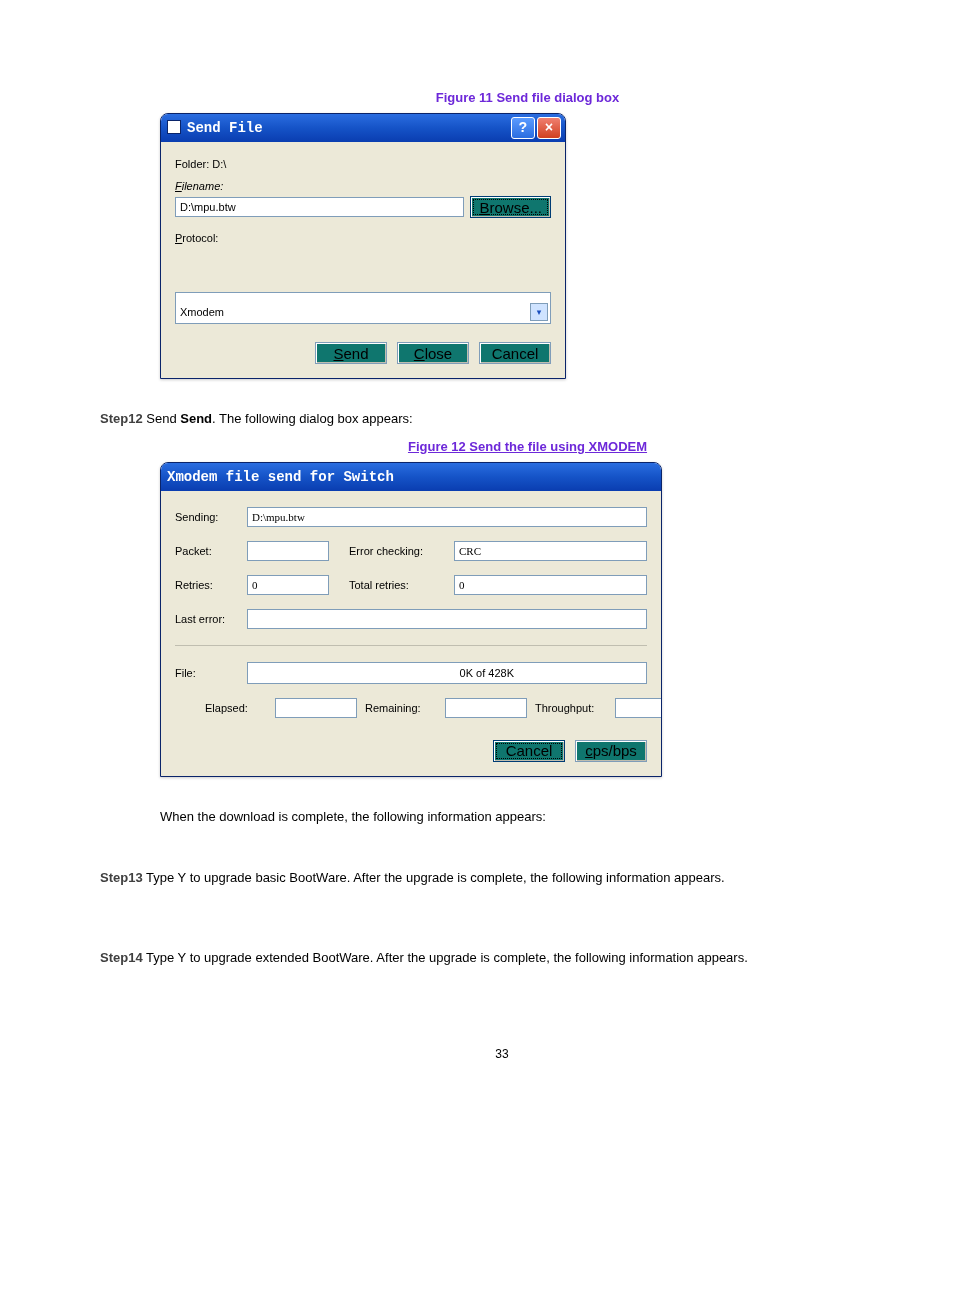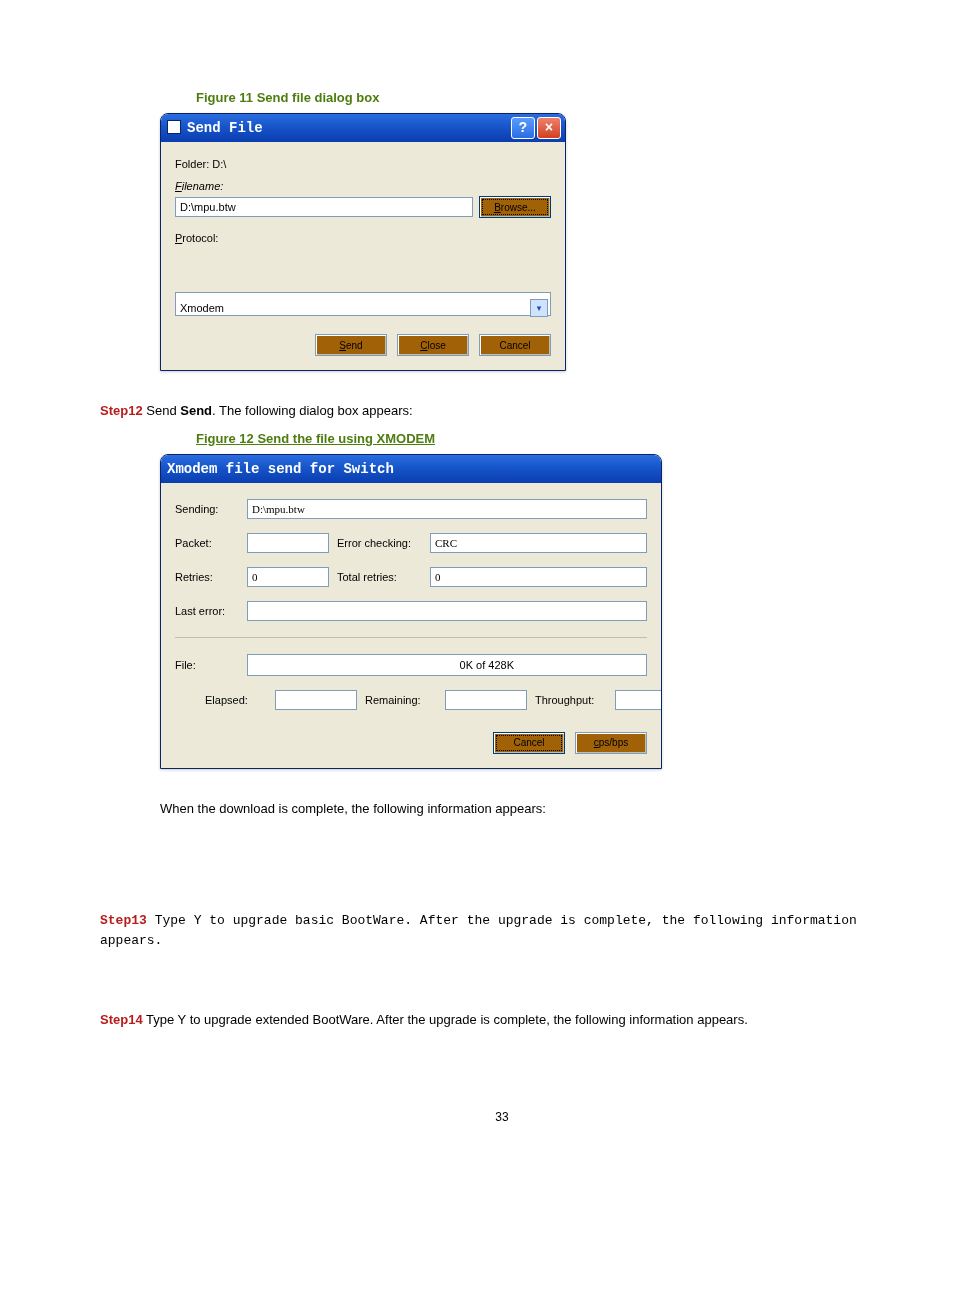--- a/index.html
+++ b/index.html
@@ -9,25 +9,26 @@
     font-family: Arial, Helvetica, sans-serif;
     font-size: 13px;
     color: #000;
     width: 954px;
   }
   .page {
     padding: 90px 50px 60px 100px;
     box-sizing: border-box;
   }
   .figcap {
-    color: #4d7c0f;
+    color: #6d28d9;
     font-weight: bold;
     font-size: 13px;
-    margin-left: 96px;
+    margin-left: 51px;
     margin-bottom: 8px;
+    text-align: center;
   }
   .dialog-wrap { margin-left: 60px; }
   .xp-dialog {
     width: 404px;
     border: 1px solid #0a246a;
     border-radius: 8px 8px 0 0;
     overflow: hidden;
     box-shadow: 0 1px 3px rgba(0,0,0,.2);
   }
   .xp-titlebar {
@@ -63,50 +64,50 @@
   }
   .label { display:block; margin-bottom:4px; }
   .u { text-decoration: underline; }
   .inline-row { display:flex; gap:6px; align-items:center; margin-top:2px; }
   .xp-input {
     flex:1; height:20px; border:1px solid #7f9db9; background:#fff;
     padding: 2px 4px; font-family: Tahoma, Arial; font-size:11px; box-sizing:border-box;
   }
   .xp-btn {
     height:22px; min-width:72px; padding:0 8px;
-    border:1px solid #7f9db9; background:#a16207;
-    font-family: Tahoma, Arial; font-size:10px;
+    border:1px solid #7f9db9; background:#0f766e;
+    font-family: Tahoma, Arial; font-size:15px;
     box-shadow: inset 1px 1px 0 #fff, inset -1px -1px 0 #c0beb0;
   }
   .xp-btn.default { outline:1px dotted #000; outline-offset:-4px; border:1px solid #003c74; }
   .proto-row { position:relative; margin-top:2px; }
   .xp-select {
-    width:100%; height:24px; border:1px solid #7f9db9; background:#fff;
+    width:100%; height:32px; border:1px solid #7f9db9; background:#fff;
     display:flex; align-items:center; justify-content:space-between;
     padding:8px 2px 0 4px; font-family: Tahoma, Arial; font-size:11px; box-sizing:border-box;margin-top:48px;
   }
   .dd-arrow {
     width:16px; height:16px; background:#cfe3ff; border:1px solid #7f9db9;
     display:flex; align-items:center; justify-content:center; font-size:9px; color:#1a4fbf;
   }
   .btn-row { display:flex; justify-content:flex-end; gap:10px; margin-top:18px; }
 
   .xp-dialog.wide { width: 500px; }
   .form-grid { display:grid; grid-template-columns: 62px 1fr; row-gap:14px; column-gap:10px; align-items:center; }
   .rd { height:20px; border:1px solid #7f9db9; background:#fff; padding:2px 4px; font-family:Tahoma; font-size:11px; box-sizing:border-box; display:flex; align-items:center; }
-  .subgrid { display:grid; grid-template-columns: 82px 85px 82px 1fr; gap:8px; align-items:center; }
+  .subgrid { display:grid; grid-template-columns: 82px 85px 82px 1fr; gap:20px; align-items:center; }
   .subgrid .lab { text-align:left; font-size:11px; }
   .progress-row { display:grid; grid-template-columns: 62px 1fr; gap:10px; align-items:center; }
   .progress-outer { height:20px; border:1px solid #7f9db9; background:#fff; position:relative; }
   .progress-text { position:absolute; right:40%; top:50%; transform:translate(50%,-50%); font-size:11px; }
   .elapsed-row { display:grid; grid-template-columns: 62px 82px 72px 82px 72px 82px; gap:8px; align-items:center; }
   .hr { border-top:1px solid #c0beb0; margin:16px 0; }
 
   .step-block { margin: 30px 0 0 0; line-height:1.5; font-size:13px; }
-  .step-label { color:#b91c1c; font-weight:bold; display:inline; }
+  .step-label { color:#404040; font-weight:bold; display:inline; }
   .step-text { display:inline; }
   .cont-para { margin: 30px 0 0 60px; font-size:13px; line-height:1.5; }
   .pagenum { text-align:center; font-size:12px; margin-top:80px; }
 </style>
 </head>
 <body>
 
 <div class="page">
 
   <div class="figcap">Figure 11 Send file dialog box</div>
@@ -206,21 +207,21 @@
         <div class="btn-row" style="margin-top:22px;">
           <button class="xp-btn default">Cancel</button>
           <button class="xp-btn"><span class="u">c</span><span>ps/bps</span></button>
         </div>
       </div>
     </div>
   </div>
 
   <div class="cont-para">When the download is complete, the following information appears:</div>
 
-  <div class="step-block" style="margin-top:93px;font-family:Liberation Mono, monospace;">
+  <div class="step-block" style="margin-top:42px;">
     <span class="step-label">Step13</span>
     <span class="step-text">Type Y to upgrade basic BootWare. After the upgrade is complete, the following information appears.</span>
   </div>
 
   <div class="step-block" style="margin-top:60px;">
     <span class="step-label">Step14</span>
     <span class="step-text">Type Y to upgrade extended BootWare. After the upgrade is complete, the following information appears.</span>
   </div>
 
   <div class="pagenum">33</div>

